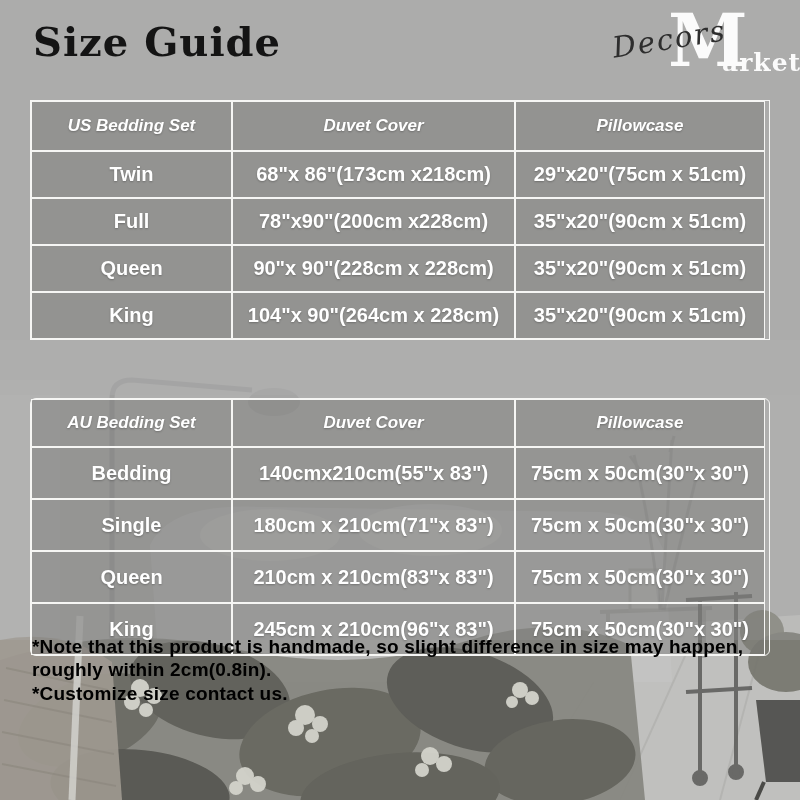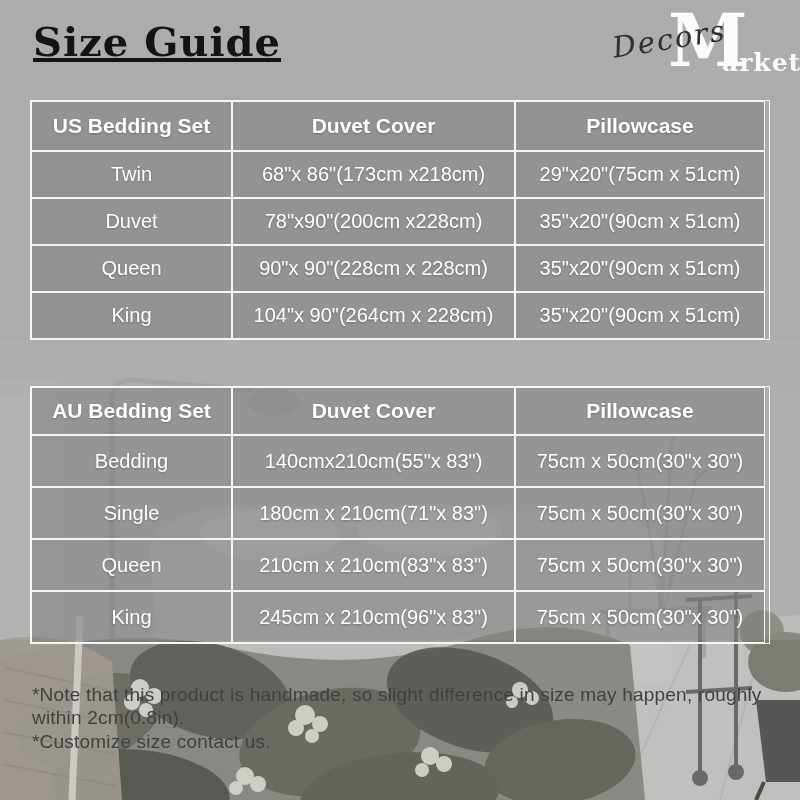--- a/index.html
+++ b/index.html
@@ -4,21 +4,21 @@
 <style>
   * { margin:0; padding:0; box-sizing:border-box; }
   html,body { width:800px; height:800px; overflow:hidden; }
   body { font-family:"Liberation Sans", sans-serif; }
   .stage { position:relative; width:800px; height:800px; background:#ababab; overflow:hidden; }
   .bg { position:absolute; inset:0; }
 
   .page-title {
     position:absolute; left:33px; top:18px;
     font-family:"DejaVu Serif", serif; font-weight:700;
-    font-size:40px; color:#141414; letter-spacing:1px;text-decoration:underline;
+    font-size:40px; color:#141414; letter-spacing:1px;
   }
 
   .logo { position:absolute; top:6px; right:10px; width:180px; height:88px; }
   .logo-initial {
     position:absolute; left:58px; top:-8px;
     font-family:"DejaVu Serif", serif; font-weight:700;
     font-size:72px; line-height:86px; color:#fbfbfb;
   }
   .logo-script {
     position:absolute; left:2px; top:16px;
@@ -31,34 +31,34 @@
     font-family:"DejaVu Serif", serif; font-weight:700;
     font-size:25px; color:#fbfbfb; letter-spacing:1px;
   }
 
   .sg-table {
     position:absolute; left:30px; width:740px;
     display:grid; grid-template-columns:201px 283px 250px;
     border:1px solid #f6f6f4;
   }
   #table-us { top:100px; grid-template-rows:50px repeat(4, 47px); }
-  #table-au { top:386px; grid-template-rows:48px repeat(4, 52px); }
+  #table-au { top:398px; grid-template-rows:48px repeat(4, 52px);border-radius:6px; }
   .cell {
     border:1px solid #f6f6f4;
     background:rgba(118,118,116,0.46);
     display:flex; align-items:center; justify-content:center;
-    color:#ffffff; font-size:20px; font-weight:400;
+    color:#ffffff; font-size:20px; font-weight:700;
     text-shadow:0 1px 2px rgba(0,0,0,0.25);
     white-space:nowrap;
   }
-  .cell.head { font-weight:700; font-size:21px; }
+  .cell.head { font-weight:700; font-size:17px;font-style:italic; }
 
   .notes {
-    position:absolute; left:32px; top:684px; width:742px;
-    color:#404040; font-weight:400; font-size:19px; line-height:1.2;
+    position:absolute; left:32px; top:636px; width:742px;
+    color:#000000; font-weight:700; font-size:19px; line-height:1.2;
     letter-spacing:0.2px;
   }
   .note + .note { margin-top:1px; }
 </style>
 </head>
 <body>
 
 <div class="stage">
 
   <svg class="bg" width="800" height="800" viewBox="0 0 800 800" aria-hidden="true">
@@ -179,21 +179,21 @@
 
   <div class="sg-table" id="table-us">
     <div class="cell head">US Bedding Set</div>
     <div class="cell head">Duvet Cover</div>
     <div class="cell head">Pillowcase</div>
 
     <div class="cell">Twin</div>
     <div class="cell">68"x 86"(173cm x218cm)</div>
     <div class="cell">29"x20"(75cm x 51cm)</div>
 
-    <div class="cell">Duvet</div>
+    <div class="cell">Full</div>
     <div class="cell">78"x90"(200cm x228cm)</div>
     <div class="cell">35"x20"(90cm x 51cm)</div>
 
     <div class="cell">Queen</div>
     <div class="cell">90"x 90"(228cm x 228cm)</div>
     <div class="cell">35"x20"(90cm x 51cm)</div>
 
     <div class="cell">King</div>
     <div class="cell">104"x 90"(264cm x 228cm)</div>
     <div class="cell">35"x20"(90cm x 51cm)</div>

